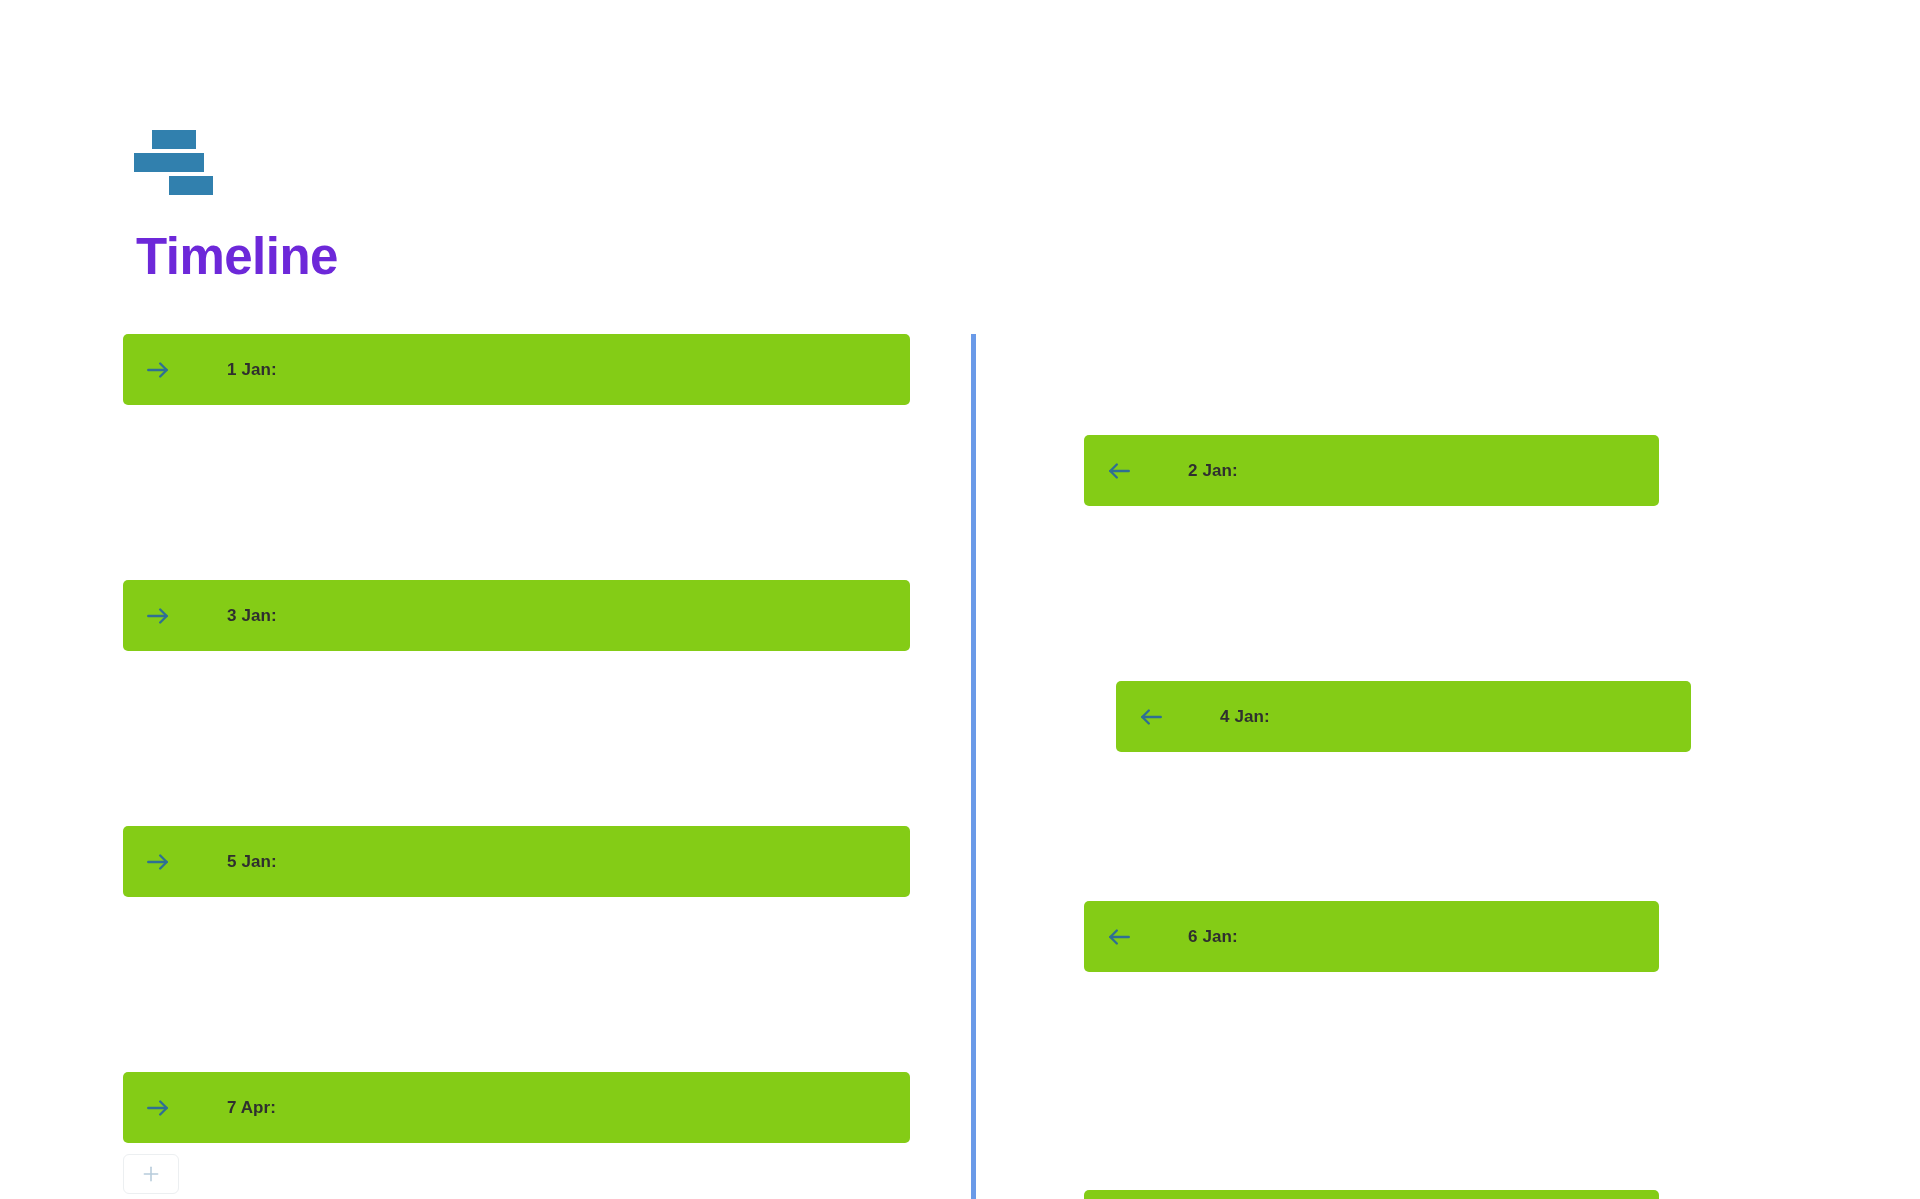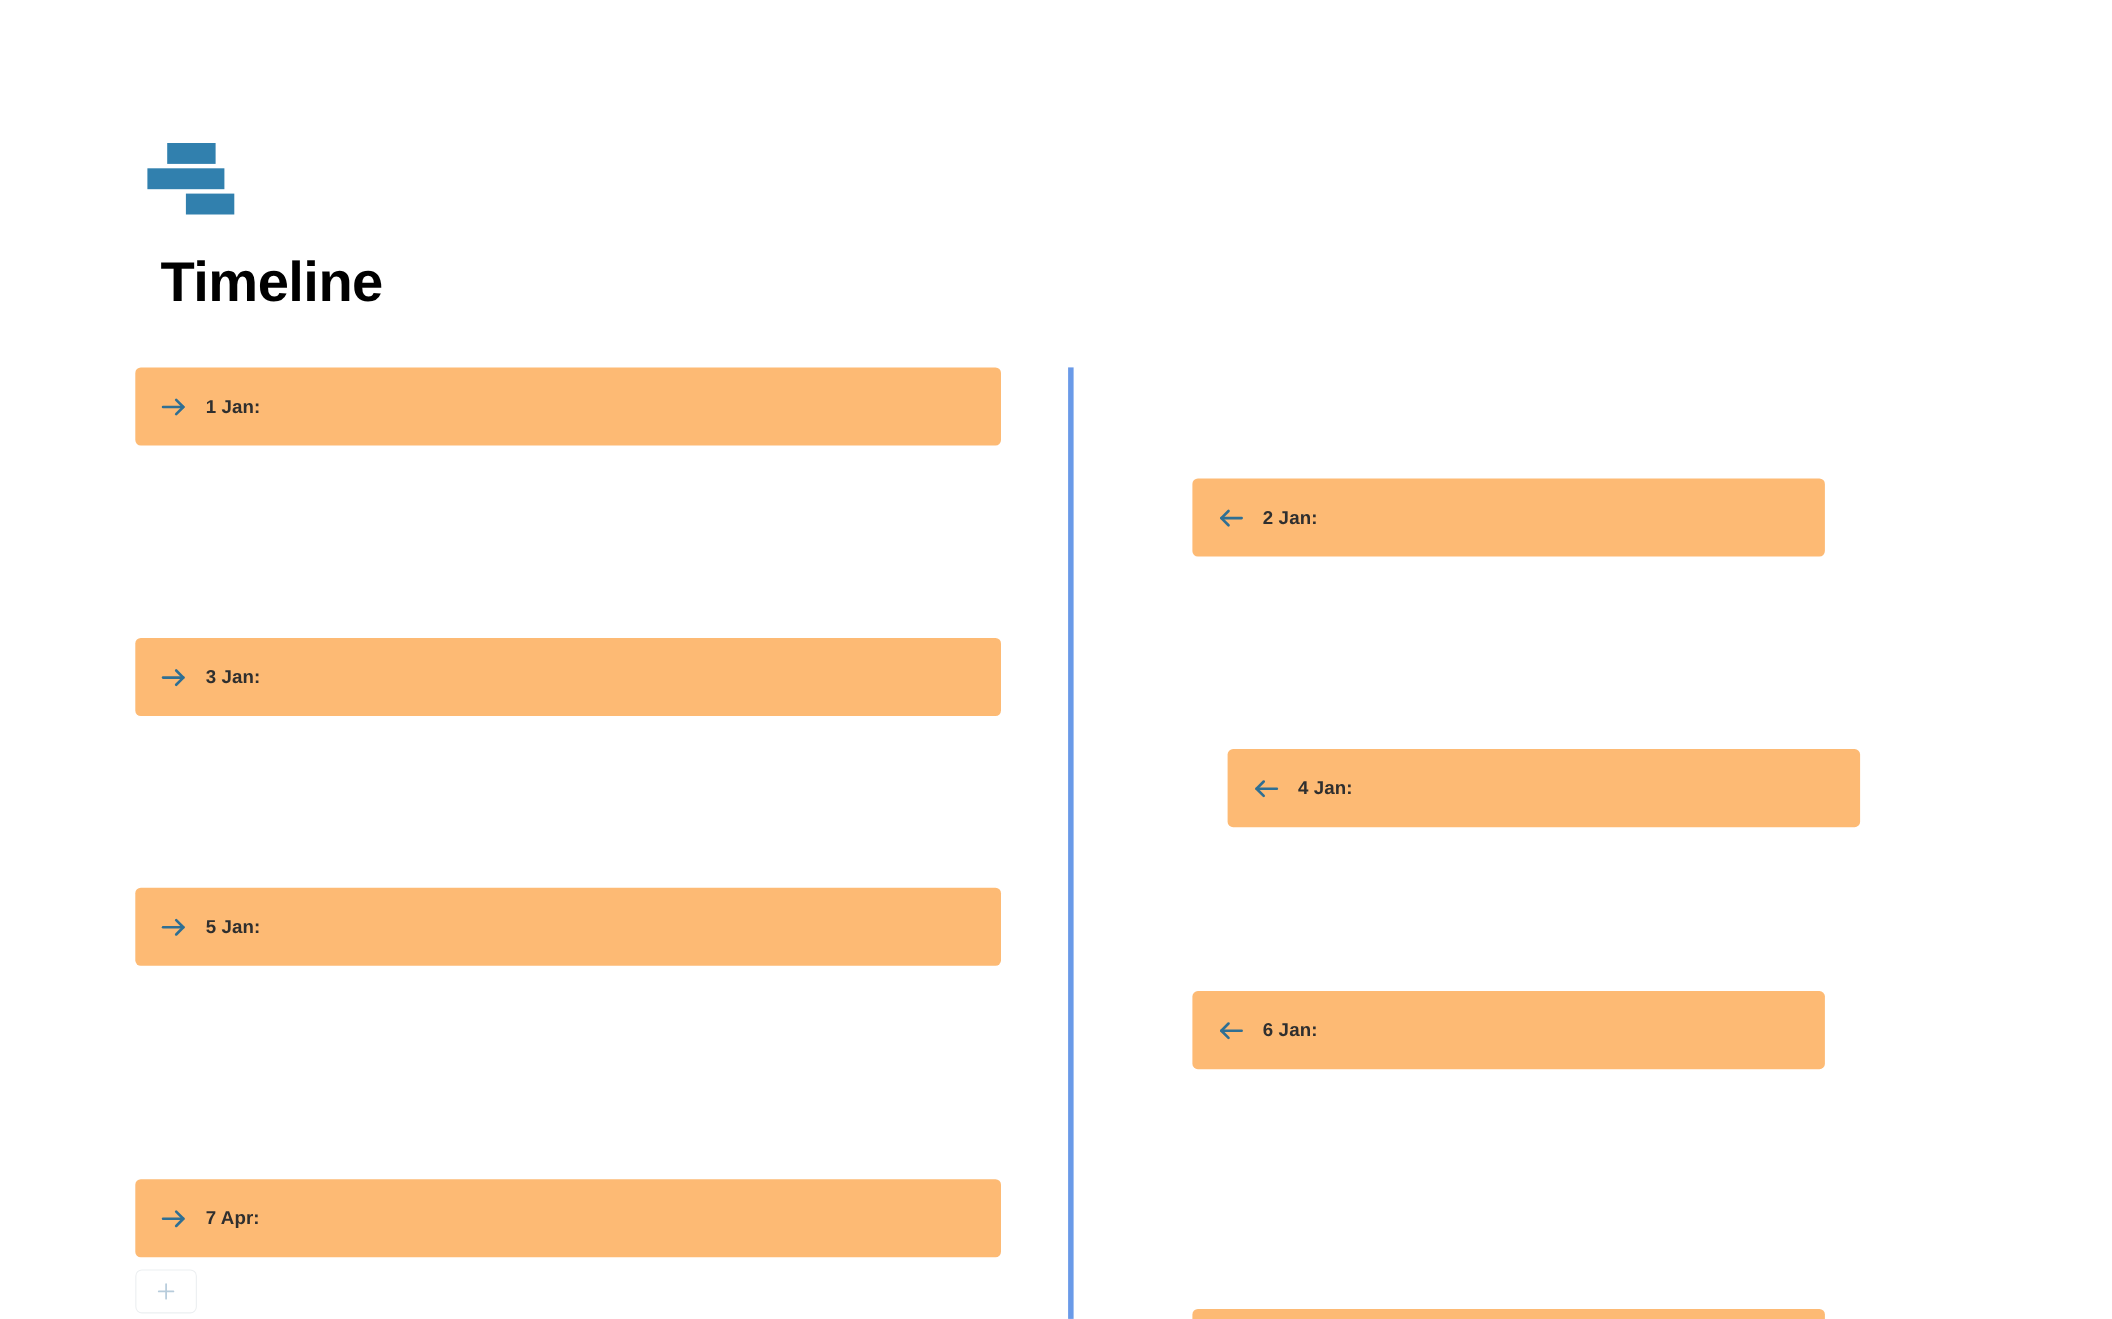--- a/index.html
+++ b/index.html
@@ -36,22 +36,22 @@
     width: 88px;
     height: 68px;
     margin: 0 0 34px 0;
   }
 
   .page-title {
     font-size: 51px;
     font-weight: bold;
     line-height: 1.05;
     letter-spacing: -0.5px;
-    color: #000000;
-    margin: 14px;
+    color: #6d28d9;
+    margin: 4px;
     white-space: nowrap;
   }
 
   
   .timeline-spine {
     position: absolute;
     left: 971px;
     top: 334px;
     width: 5px;
     height: 865px;
@@ -71,25 +71,26 @@
   .t-row {
     position: absolute;
     width: 1920px;
     height: 71px;
   }
 
   .t-card {
     position: absolute;
     box-sizing: border-box;
     height: 71px;
-    background: #fdba74;
+    background: #84cc16;
     border-radius: 5px;
     display: flex;
     align-items: center;
     padding: 0 22px;
+    gap: 40px;
   }
 
   .t-card.left {
     left: 123px;
     width: 787px;
   }
 
   .t-card.right {
     left: 1084px;
     width: 575px;
@@ -187,21 +188,21 @@
     <div class="t-row" style="top:347px;margin-left:32px;">
       <div class="t-card right">
         <svg class="t-arrow" viewBox="0 0 24 24" fill="none" stroke="currentColor" stroke-width="2.2" stroke-linecap="round" stroke-linejoin="round" aria-hidden="true">
           <line x1="21" y1="12" x2="4" y2="12"></line>
           <polyline points="10,6 4,12 10,18"></polyline>
         </svg>
         <span class="t-label">4 Jan:</span>
       </div>
     </div>
 
-    <div class="t-row" style="top:473px;text-align:right;">
+    <div class="t-row" style="top:492px;text-align:right;">
       <div class="t-card left">
         <svg class="t-arrow" viewBox="0 0 24 24" fill="none" stroke="currentColor" stroke-width="2.2" stroke-linecap="round" stroke-linejoin="round" aria-hidden="true">
           <line x1="3" y1="12" x2="20" y2="12"></line>
           <polyline points="14,6 20,12 14,18"></polyline>
         </svg>
         <span class="t-label">5 Jan:</span>
       </div>
     </div>
 
     <div class="t-row" style="top:567px;">

